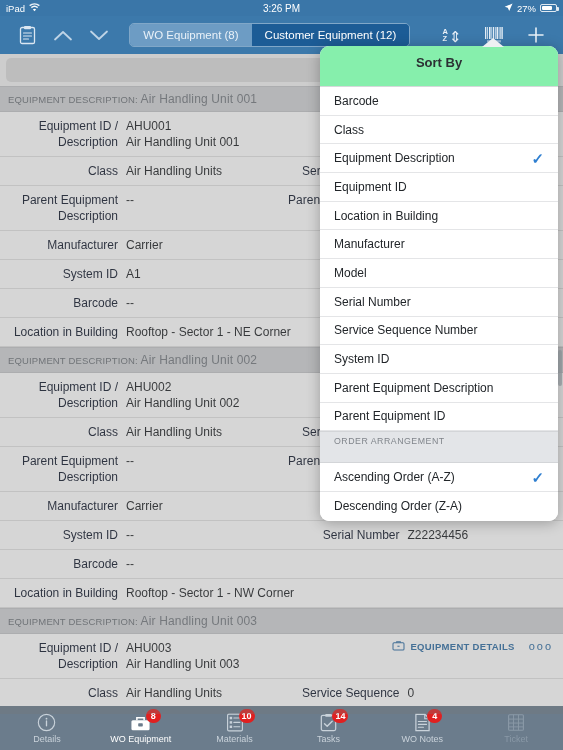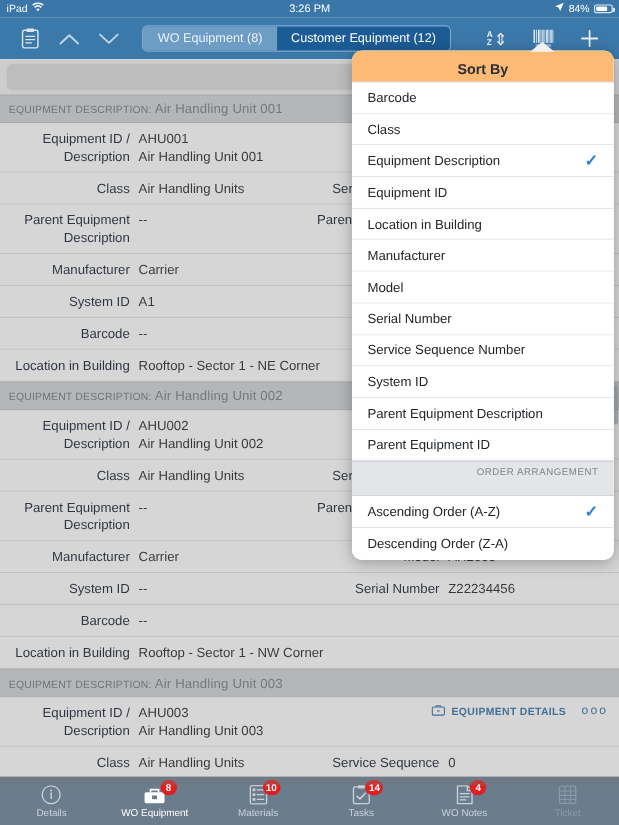--- a/index.html
+++ b/index.html
@@ -111,32 +111,32 @@
     background:#fff; border-radius:9px;
     box-shadow:0 2px 14px rgba(0,0,0,.28);
     overflow:hidden;
   }
   .pop-arrow{
     position:absolute; z-index:31; left:482px; top:38px;
     width:0;height:0; border-left:11px solid transparent;
     border-right:11px solid transparent; border-bottom:9px solid #eef0f2;
   }
   .pop-title{
-    background:#fdba74; text-align:center; font-size:13px; font-weight:700;
-    color:#2c3034; padding:9px 0 4px; border-bottom:1px solid #d6d8da;
+    background:#86efac; text-align:center; font-size:13px; font-weight:700;
+    color:#2c3034; padding:9px 0 16px; border-bottom:1px solid #d6d8da;
   }
   .pop-item{
     display:flex; align-items:center; padding:0 14px; height:28.7px;
     border-bottom:1px solid #e4e5e7; font-size:12px; color:#22262a;
     background:#fff;
   }
   .pop-item .chk{ margin-left:auto; color:#2f7fd0; font-size:15px; font-weight:700; line-height:1;}
   .pop-section{
     background:#e3e5e8; color:#80858b; font-size:8.8px; letter-spacing:.5px;
-    padding:4px 14px 16px; border-top:1px solid #d3d5d8; border-bottom:1px solid #d3d5d8;text-align:right;
+    padding:4px 14px 16px; border-top:1px solid #d3d5d8; border-bottom:1px solid #d3d5d8;
   }
 
   
   .tabbar{
     position:absolute; left:0; right:0; bottom:0; height:44px;
     background:#6b7c8c; display:flex; align-items:center;
   }
   .tab{
     flex:1; display:flex; flex-direction:column; align-items:center;
     justify-content:center; gap:1px; position:relative; color:#c9d2da;
@@ -167,21 +167,21 @@
           </svg>
       </span>
     </div>
     <div class="sb-center">3:26 PM</div>
     <div class="sb-right">
       <span>
         <svg width="9" height="9" viewBox="0 0 10 10">
             <path d="M9.5.5 .8 4.2l3.4 1.1 1.6 3.6L9.5.5z" fill="#fff"></path>
           </svg>
       </span>
-      <span>84%</span>
+      <span>27%</span>
       <span class="batt">
           <i></i>
         </span>
     </div>
   </div>
 
   <div class="navbar">
     <div class="navbtn">
       <svg width="17" height="20" viewBox="0 0 17 20">
           <rect x="1.5" y="2.5" width="14" height="16" rx="1.6" fill="none" stroke="#dbe7f2" stroke-width="1.3"></rect>

